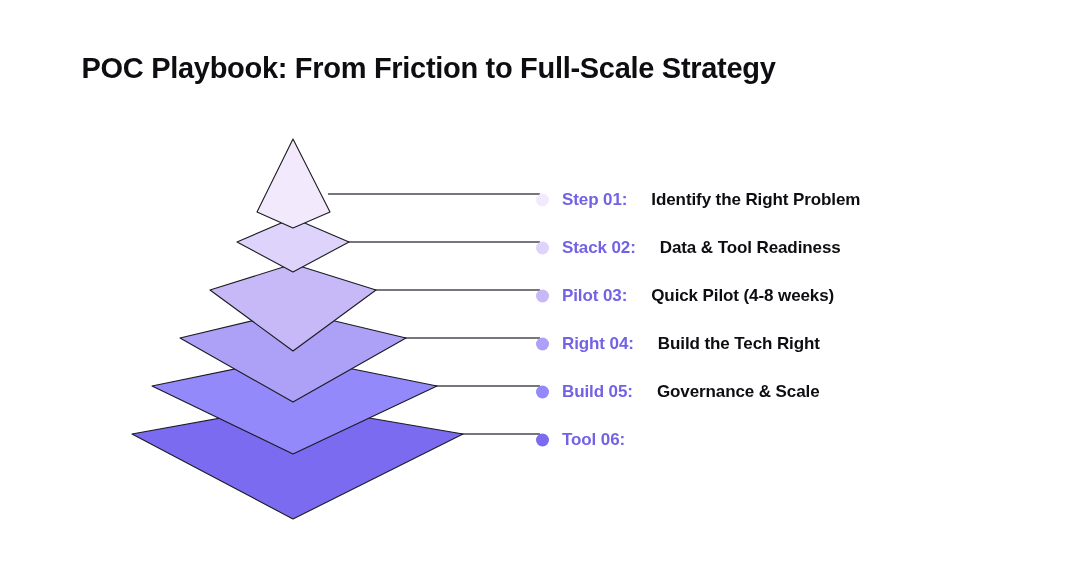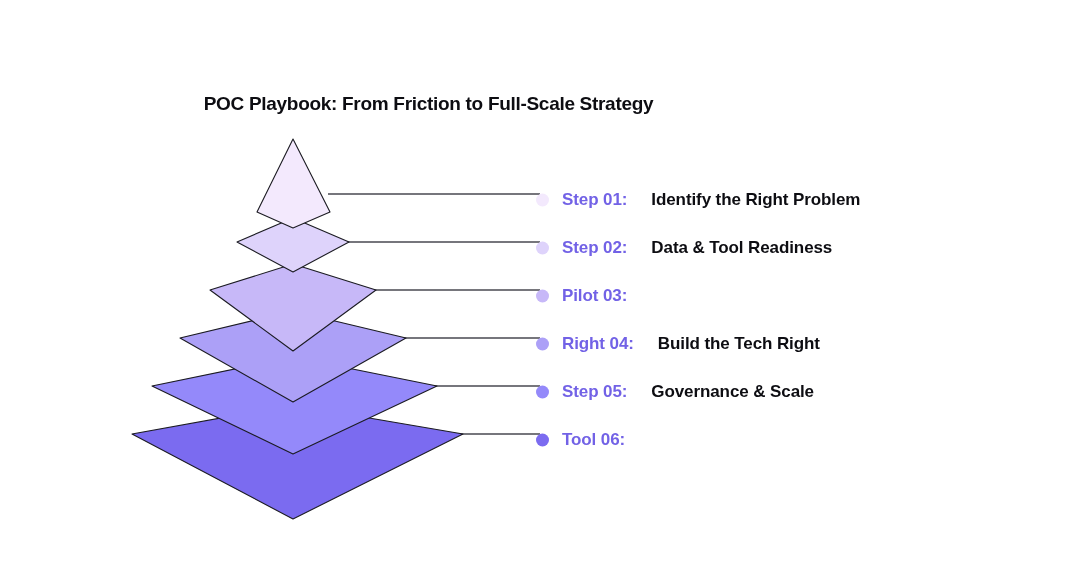--- a/index.html
+++ b/index.html
@@ -24,26 +24,25 @@
     height: 563px;
   }
 
   
   #page-title {
     position: absolute;
     left: 0;
     top: 52px;
     width: 857px;
     text-align: center;
-    font-size: 19px;
+    font-size: 29px;
     font-weight: 700;
     letter-spacing: -0.3px;
     color: #0d0d12;
     white-space: nowrap;
-    margin-top: 41px;
   }
 
   
   #pyramid-svg {
     position: absolute;
     left: 0;
     top: 0;
     width: 1080px;
     height: 563px;
     pointer-events: none;
@@ -136,44 +135,45 @@
       <span class="legend-dot" style="background:#f3e9fd;"></span>
       <span class="legend-text">
         <span class="step-label">Step 01:</span>
         <span class="step-title">Identify the Right Problem</span>
       </span>
     </div>
 
     <div class="legend-row">
       <span class="legend-dot" style="background:#ded3fb;"></span>
       <span class="legend-text">
-        <span class="step-label">Step 02:</span>
+        <span class="step-label">Stack 02:</span>
         <span class="step-title">Data &amp; Tool Readiness</span>
       </span>
     </div>
 
     <div class="legend-row">
       <span class="legend-dot" style="background:#c7b8f8;"></span>
       <span class="legend-text">
         <span class="step-label">Pilot 03:</span>
+        <span class="step-title">Quick Pilot (4-8 weeks)</span>
       </span>
     </div>
 
     <div class="legend-row">
       <span class="legend-dot" style="background:#aca0f7;"></span>
       <span class="legend-text">
         <span class="step-label">Right 04:</span>
         <span class="step-title">Build the Tech Right</span>
       </span>
     </div>
 
     <div class="legend-row">
       <span class="legend-dot" style="background:#9489fa;"></span>
       <span class="legend-text">
-        <span class="step-label">Step 05:</span>
+        <span class="step-label">Build 05:</span>
         <span class="step-title">Governance &amp; Scale</span>
       </span>
     </div>
 
     <div class="legend-row">
       <span class="legend-dot" style="background:#7b6bf0;"></span>
       <span class="legend-text">
         <span class="step-label">Tool 06:</span>
       </span>
     </div>

